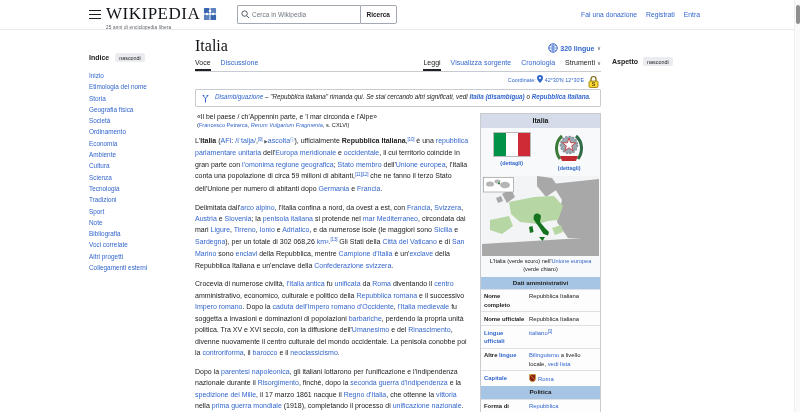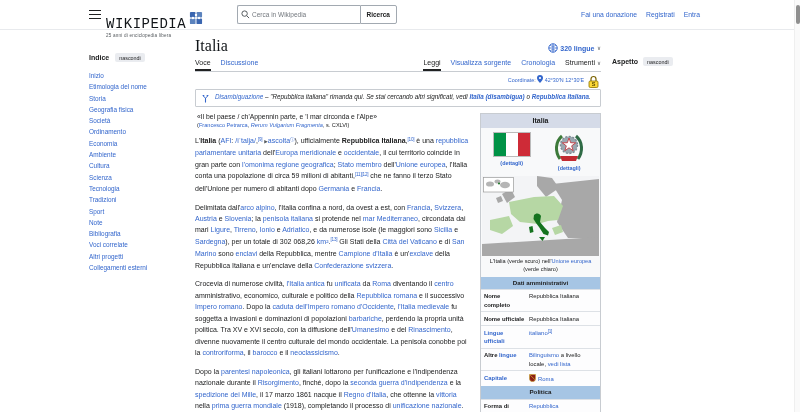--- a/index.html
+++ b/index.html
@@ -9,21 +9,21 @@
   a { text-decoration:none; cursor:pointer; }
   .wl { color:#3366cc; }
 
   
   .topbar { position:absolute; left:0; top:0; width:800px; height:30px; background:#fff;
             border-bottom:1px solid #e8eaed; z-index:6; }
   .hamburger { position:absolute; left:89px; top:10px; width:12px; height:10px; cursor:pointer; }
   .hamburger span { display:block; width:12px; height:1.4px; background:#202122; margin-bottom:2.6px; }
   .logo { position:absolute; left:106px; top:4px; cursor:pointer; }
   .logo-row { display:flex; align-items:center; gap:3px; }
-  .wordmark { font-family:Liberation Mono, monospace; font-size:14px; letter-spacing:0.5px; color:#101418;margin-top:12px; }
+  .wordmark { font-family:Liberation Serif, serif; font-size:17px; letter-spacing:0.5px; color:#101418; }
   .tagline { font-size:4.6px; color:#54595d; margin-top:1px; letter-spacing:0.2px; }
   .search { position:absolute; left:237px; top:5px; width:160px; height:19px; display:flex; }
   .search-box { flex:1; display:flex; align-items:center; border:1px solid #a2a9b1;
                 border-right:none; border-radius:2px 0 0 2px; padding:0 3px; background:#fff; }
   .search-box input { border:none; outline:none; width:100%; font-size:6.5px; color:#202122;
                       font-family:"Liberation Sans", sans-serif; background:transparent; }
   .search-box input::placeholder { color:#72777d; }
   .search-btn { border:1px solid #a2a9b1; background:#fff; border-radius:0 2px 2px 0;
                 font-size:6.5px; font-weight:bold; color:#202122; padding:0 6px; cursor:pointer;
                 font-family:"Liberation Sans", sans-serif; }

